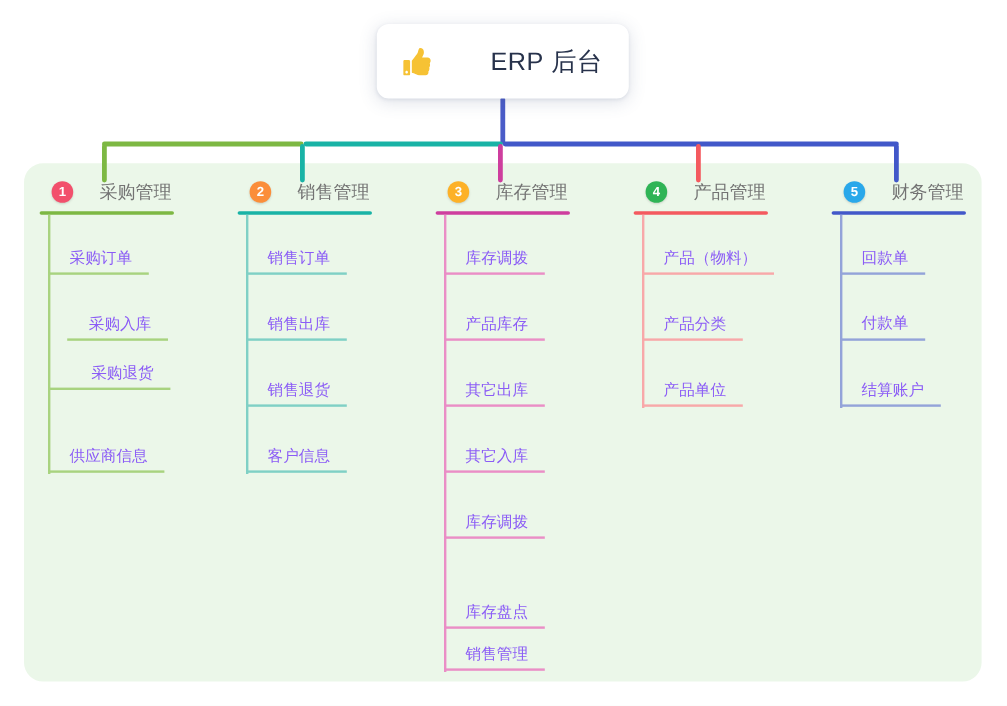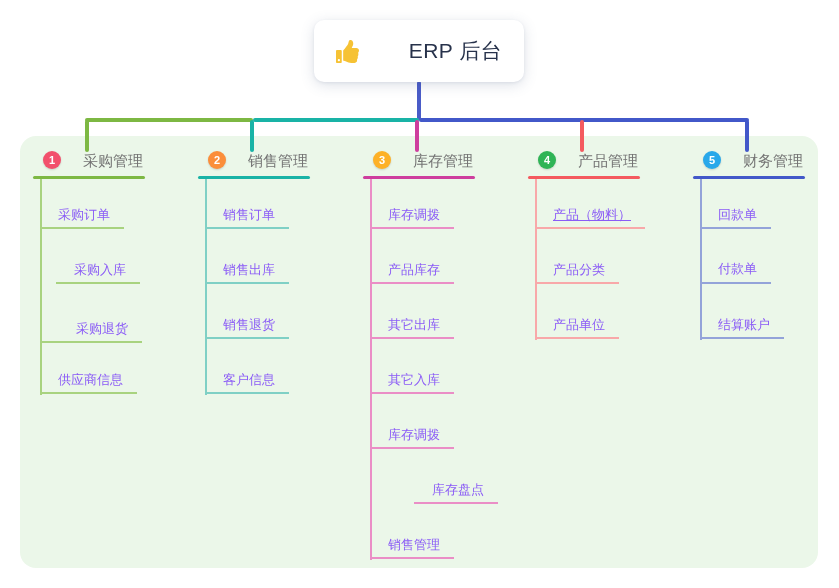--- a/index.html
+++ b/index.html
@@ -53,21 +53,21 @@
     </svg>
     <span class="root-title">ERP 后台</span>
   </div>
 <div class="branch" style="left: 33px;">
       <div class="badge" style="background: rgb(242, 80, 108);">1</div>
       <div class="branch-label">采购管理</div>
       <div class="branch-underline" style="background: rgb(125, 184, 67);"></div>
       <div class="trunk" style="height: 216px; background: rgb(168, 211, 127);"></div>
       <div class="child" style="top: 55px; border-bottom-color: rgb(168, 211, 127);">采购订单</div>
       <div class="child" style="top: 110px; border-bottom-color: rgb(168, 211, 127); margin-left: 16px;">采购入库</div>
-      <div class="child" style="top: 169px; border-bottom-color: rgb(168, 211, 127); padding-left: 36px;">采购退货</div>
+      <div class="child" style="top: 151px; border-bottom-color: rgb(168, 211, 127); padding-left: 36px;">采购退货</div>
       <div class="child" style="top: 220px; border-bottom-color: rgb(168, 211, 127);">供应商信息</div>
     </div>
     <div class="branch" style="left: 198px;">
       <div class="badge" style="background: rgb(251, 142, 58);">2</div>
       <div class="branch-label">销售管理</div>
       <div class="branch-underline" style="background: rgb(25, 179, 166);"></div>
       <div class="trunk" style="height: 216px; background: rgb(127, 208, 197);"></div>
       <div class="child" style="top: 55px; border-bottom-color: rgb(127, 208, 197);">销售订单</div>
       <div class="child" style="top: 110px; border-bottom-color: rgb(127, 208, 197);">销售出库</div>
       <div class="child" style="top: 165px; border-bottom-color: rgb(127, 208, 197);">销售退货</div>
@@ -76,29 +76,29 @@
     <div class="branch" style="left: 363px;">
       <div class="badge" style="background: rgb(253, 177, 39);">3</div>
       <div class="branch-label">库存管理</div>
       <div class="branch-underline" style="background: rgb(206, 62, 158);"></div>
       <div class="trunk" style="height: 381px; background: rgb(234, 142, 198);"></div>
       <div class="child" style="top: 55px; border-bottom-color: rgb(234, 142, 198);">库存调拨</div>
       <div class="child" style="top: 110px; border-bottom-color: rgb(234, 142, 198);">产品库存</div>
       <div class="child" style="top: 165px; border-bottom-color: rgb(234, 142, 198);">其它出库</div>
       <div class="child" style="top: 220px; border-bottom-color: rgb(234, 142, 198);">其它入库</div>
       <div class="child" style="top: 275px; border-bottom-color: rgb(234, 142, 198);">库存调拨</div>
-      <div class="child" style="top: 330px; border-bottom-color: rgb(234, 142, 198); margin-left: 44px;">库存盘点</div>
+      <div class="child" style="top: 350px; border-bottom-color: rgb(234, 142, 198);">库存盘点</div>
       <div class="child" style="top: 385px; border-bottom-color: rgb(234, 142, 198);">销售管理</div>
     </div>
     <div class="branch" style="left: 528px;">
       <div class="badge" style="background: rgb(47, 180, 86);">4</div>
       <div class="branch-label">产品管理</div>
       <div class="branch-underline" style="background: rgb(244, 90, 95);"></div>
       <div class="trunk" style="height: 161px; background: rgb(248, 168, 169);"></div>
-      <div class="child" style="top: 55px; border-bottom-color: rgb(248, 168, 169); text-decoration: underline;">产品（物料）</div>
+      <div class="child" style="top: 55px; border-bottom-color: rgb(248, 168, 169);">产品（物料）</div>
       <div class="child" style="top: 110px; border-bottom-color: rgb(248, 168, 169);">产品分类</div>
       <div class="child" style="top: 165px; border-bottom-color: rgb(248, 168, 169); text-align: right;">产品单位</div>
     </div>
     <div class="branch" style="left: 693px;">
       <div class="badge" style="background: rgb(41, 168, 234);">5</div>
       <div class="branch-label">财务管理</div>
       <div class="branch-underline" style="background: rgb(66, 88, 201);"></div>
       <div class="trunk" style="height: 161px; background: rgb(147, 163, 217);"></div>
       <div class="child" style="top: 55px; border-bottom-color: rgb(147, 163, 217);">回款单</div>
       <div class="child" style="top: 110px; border-bottom-color: rgb(147, 163, 217); font-family: Liberation Mono, monospace;">付款单</div>

